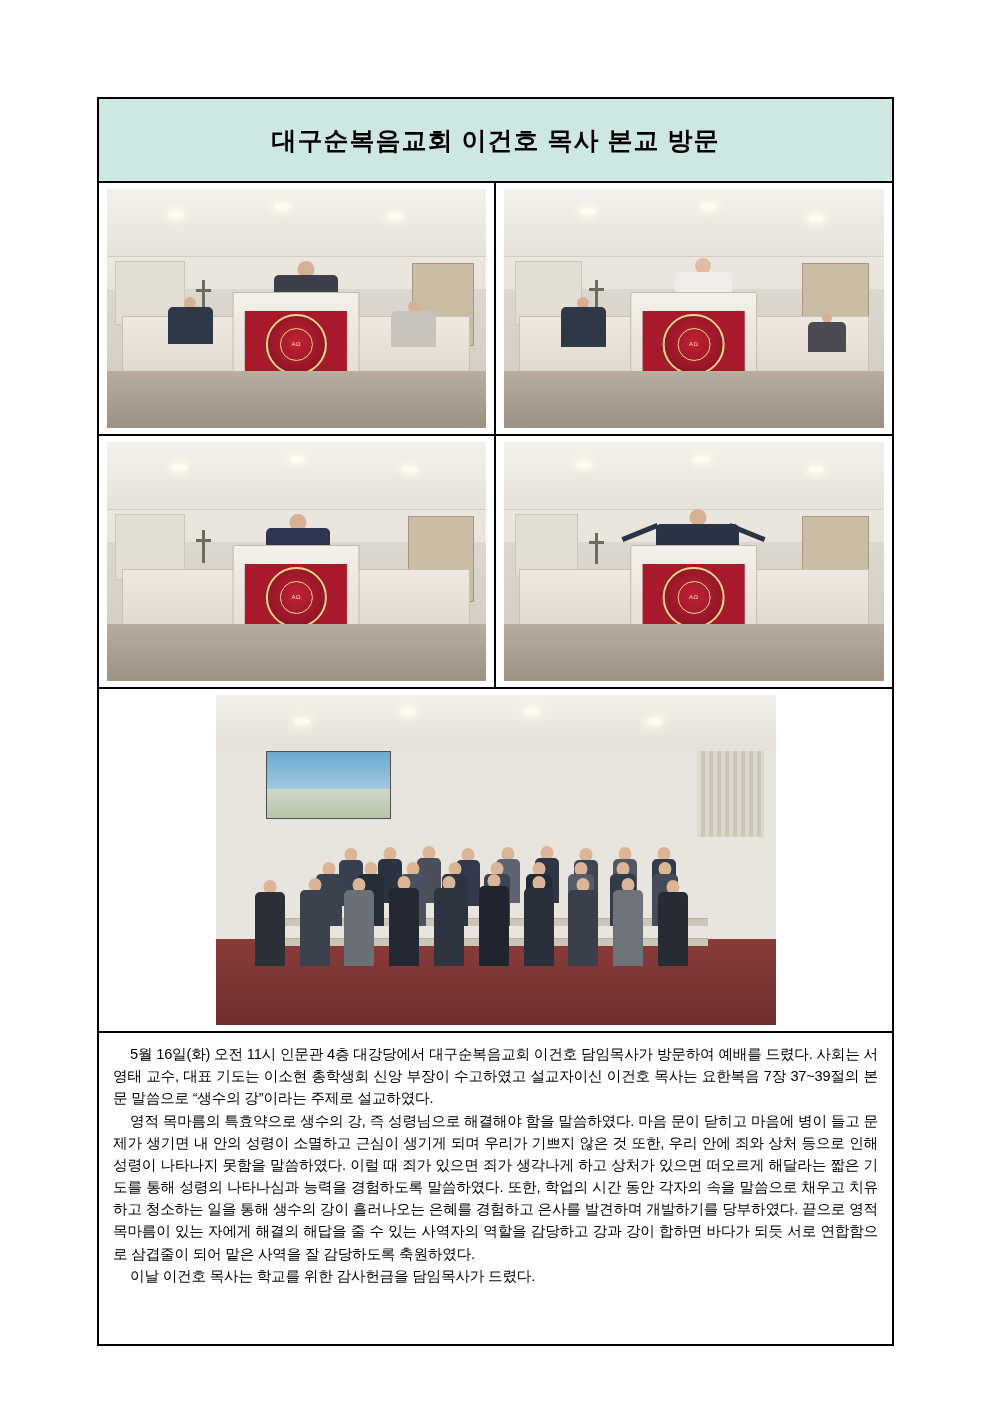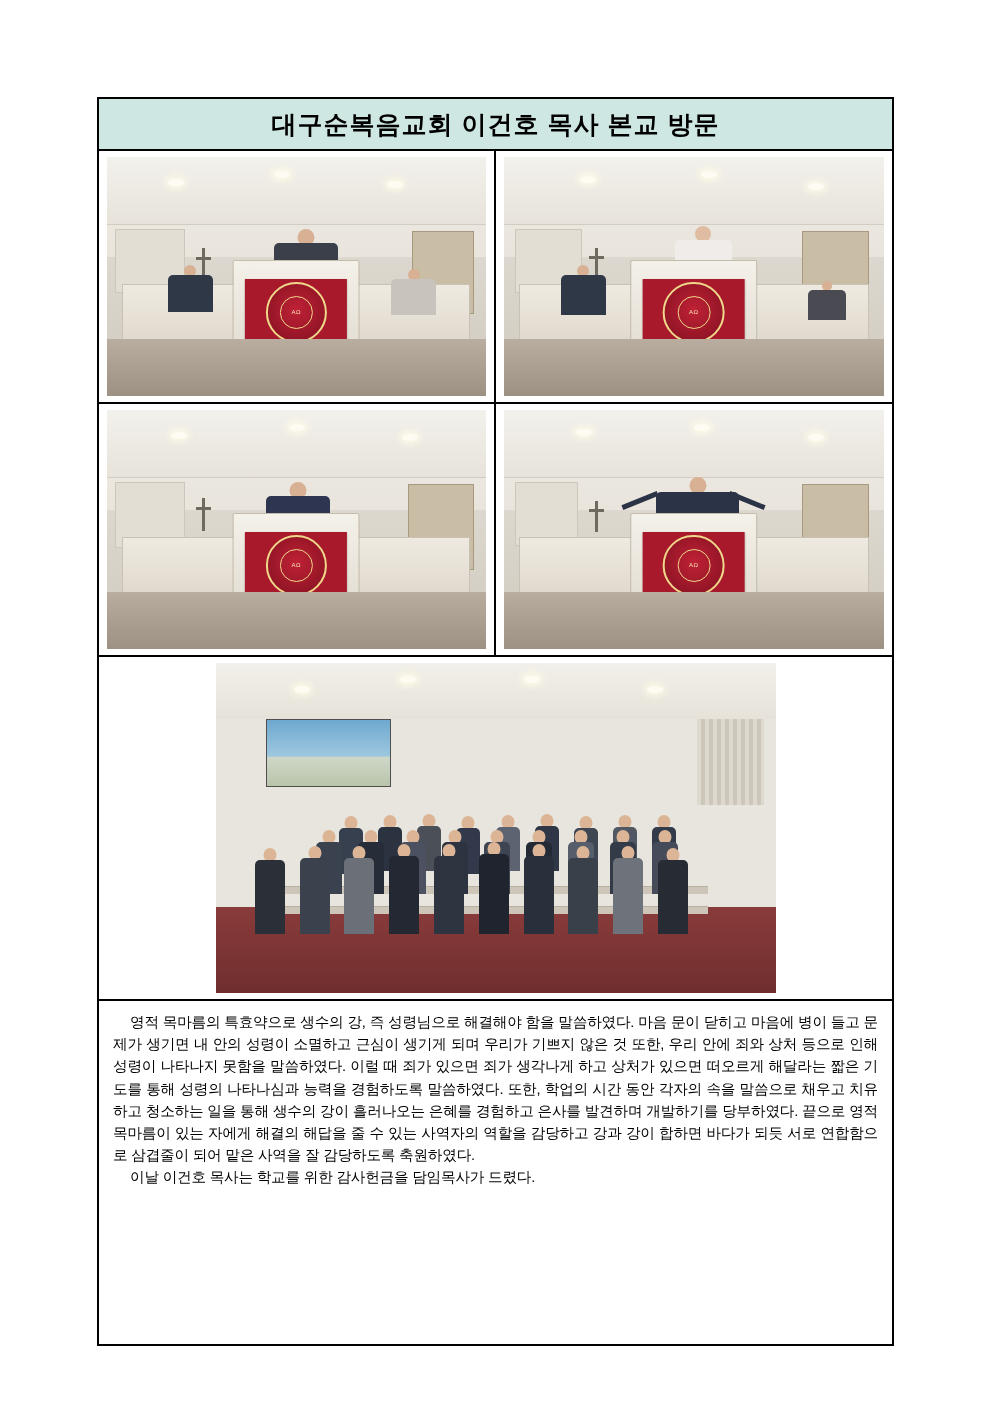--- a/index.html
+++ b/index.html
@@ -25,21 +25,21 @@
     top: 97px;
     width: 797px;
     height: 1249px;
     border: 2px solid #000000;
     box-sizing: border-box;
     display: flex;
     flex-direction: column;
   }
   
   .title-bar {
-    height: 52px;
+    height: 84px;
     background: #cfe7e3;
     border-bottom: 2px solid #000000;
     display: flex;
     align-items: center;
     justify-content: center;
     box-sizing: border-box;
   }
   .title-text {
     font-size: 25px;
     font-weight: bold;
@@ -582,18 +582,19 @@
             <div class="gp-person" style="left:79%; bottom:18%; width:30px; height:86px;">
                 <div class="h"></div>
                 <div class="b" style="background:#262b34;"></div>
               </div>
           </div>
         </div>
       </div>
     </div>
 
     <div class="body-block">
+      <p>5월 16일(화) 오전 11시 인문관 4층 대강당에서 대구순복음교회 이건호 담임목사가 방문하여 예배를 드렸다. 사회는 서영태 교수, 대표 기도는 이소현 총학생회 신앙 부장이 수고하였고 설교자이신 이건호 목사는 요한복음 7장 37~39절의 본문 말씀으로 “생수의 강”이라는 주제로 설교하였다.</p>
       <p>영적 목마름의 특효약으로 생수의 강, 즉 성령님으로 해결해야 함을 말씀하였다. 마음 문이 닫히고 마음에 병이 들고 문제가 생기면 내 안의 성령이 소멸하고 근심이 생기게 되며 우리가 기쁘지 않은 것 또한, 우리 안에 죄와 상처 등으로 인해 성령이 나타나지 못함을 말씀하였다. 이럴 때 죄가 있으면 죄가 생각나게 하고 상처가 있으면 떠오르게 해달라는 짧은 기도를 통해 성령의 나타나심과 능력을 경험하도록 말씀하였다. 또한, 학업의 시간 동안 각자의 속을 말씀으로 채우고 치유하고 청소하는 일을 통해 생수의 강이 흘러나오는 은혜를 경험하고 은사를 발견하며 개발하기를 당부하였다. 끝으로 영적 목마름이 있는 자에게 해결의 해답을 줄 수 있는 사역자의 역할을 감당하고 강과 강이 합하면 바다가 되듯 서로 연합함으로 삼겹줄이 되어 맡은 사역을 잘 감당하도록 축원하였다.</p>
       <p>이날 이건호 목사는 학교를 위한 감사헌금을 담임목사가 드렸다.</p>
     </div>
 
   </div>
 </div>
 
 </body></html>

